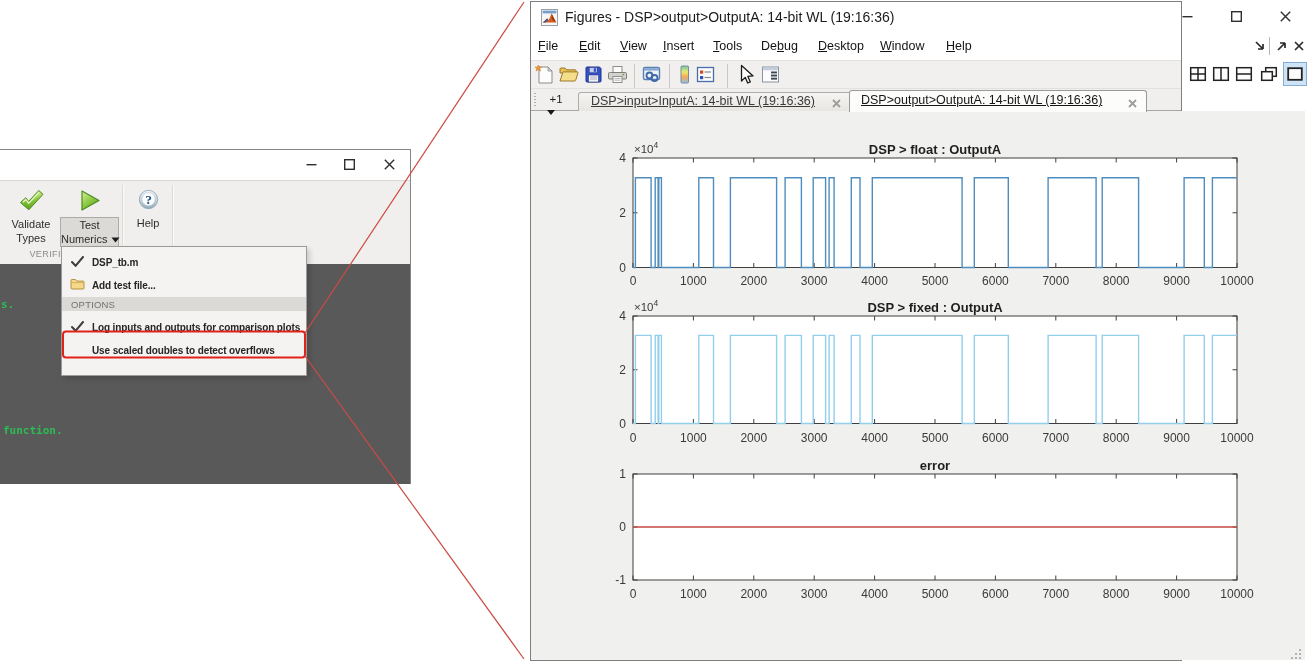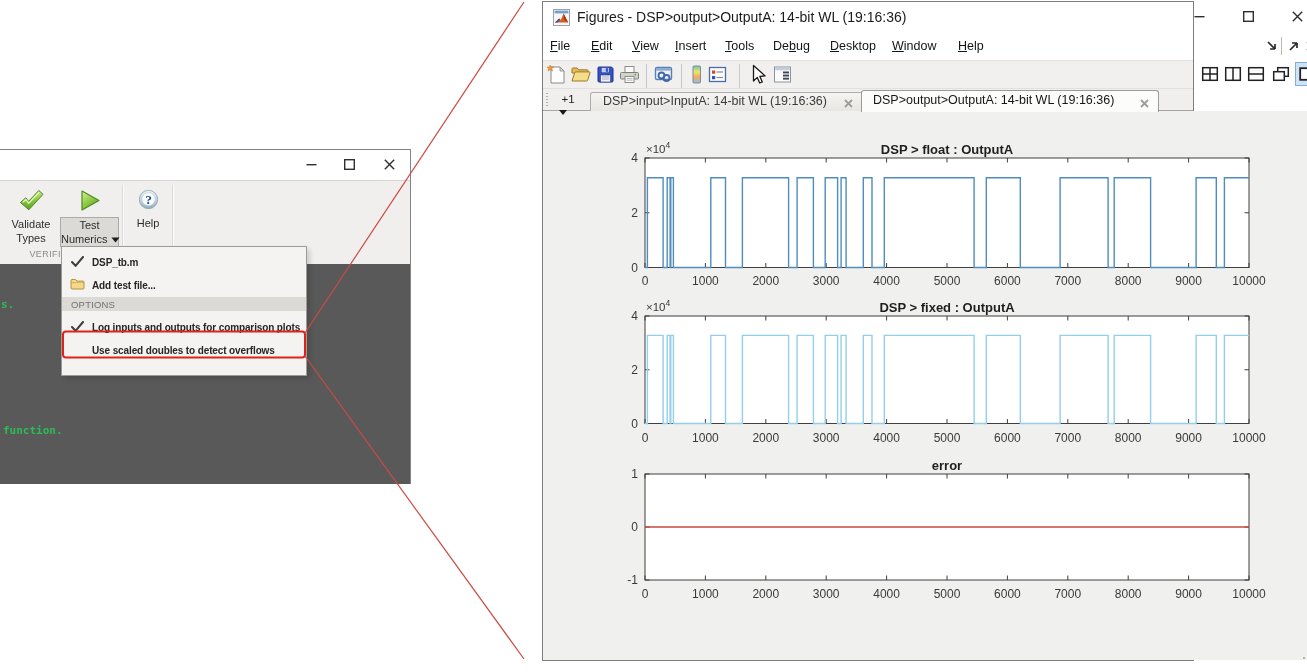--- a/index.html
+++ b/index.html
@@ -27,21 +27,21 @@
   #dropdown{position:absolute;left:61px;top:246px;width:246px;height:130px;background:#f4f3f1;
     border:1px solid #9c9b98;box-sizing:border-box;box-shadow:3px 3px 5px rgba(0,0,0,0.15);z-index:5;}
   .menu-header{display:flex;align-items:center;background:#dbdad6;color:#72726f;font-size:9.5px;
     padding-left:9px;letter-spacing:0.2px;}
   .menu-item{display:flex;align-items:center;font-size:10px;font-weight:bold;color:#262626;letter-spacing:-0.12px;}
   .menu-check{position:absolute;left:9px;}
   .menu-icon{position:absolute;left:8px;}
   .menu-label{position:absolute;left:30px;white-space:nowrap;}
   .menu-row{position:relative;}
   
-  #right-window{position:absolute;left:542px;top:1px;width:652px;height:660px;background:#eab308;
+  #right-window{position:absolute;left:530px;top:1px;width:652px;height:660px;background:#eab308;
     border:1px solid #7e7e7e;box-sizing:border-box;}
   #rw-titlebar{position:relative;height:31px;background:#ffffff;}
   #rw-icon{position:absolute;left:10px;top:7px;}
   #rw-title{position:absolute;left:34px;top:0;line-height:30px;font-size:14px;color:#1b1b1b;white-space:nowrap;}
   #rw-menubar{position:relative;height:27px;background:#ffffff;}
   .mb-item{position:absolute;top:0;line-height:27px;font-size:12.5px;color:#131313;}
   .mb-item u{text-underline-offset:1px;}
   .mb-right-icon{position:absolute;top:6px;width:14px;height:14px;}
   #mb-sep{position:absolute;left:738px;top:4px;width:1px;height:18px;background:#b9b8b6;}
   #rw-toolbar{position:relative;height:27px;background:#f1f0ee;border-top:1px solid #e2e1df;border-bottom:1px solid #e2e1df;}
@@ -50,21 +50,21 @@
   .tile-icon{position:absolute;top:4px;width:18px;height:18px;}
   #tile-single-box{position:absolute;left:752px;top:1px;width:24px;height:24px;background:#cfe3f6;border:1px solid #84aed6;box-sizing:border-box;}
   #rw-tabbar{position:relative;height:22px;background:#f0efed;}
   #tabbar-underline{position:absolute;left:0;right:0;top:21px;height:1px;background:#a6a6a4;}
   #tab-grip{position:absolute;left:3px;top:4px;width:3px;height:14px;
     background-image:repeating-linear-gradient(#b0b0ae 0 1px,transparent 1px 3px);width:2px;}
   #tab-plus{position:absolute;left:10px;top:0;width:30px;text-align:center;font-size:11.5px;color:#1e1e1e;line-height:20px;}
   #tab-plus-caret{position:absolute;left:16px;top:21px;width:0;height:0;z-index:6;
     border-left:4.5px solid transparent;border-right:4.5px solid transparent;border-top:5.5px solid #1a1a1a;}
   .fig-tab{position:absolute;box-sizing:border-box;border:1px solid #aeada9;border-bottom:none;
-    border-radius:3px 3px 0 0;font-size:12.5px;white-space:nowrap;overflow:hidden;}
+    border-radius:3px 3px 0 0;font-size:12.5px;white-space:nowrap;overflow:hidden;text-decoration:underline;}
   #tab-1{left:47px;top:3px;width:275px;height:19px;background:linear-gradient(#f5f4f2,#e7e6e3);
     color:#3a3a3a;line-height:17px;padding-left:12px;}
   #tab-2{left:318px;top:1px;width:298px;height:22px;background:#fcfcfb;border-color:#9b9a97;
     color:#161616;line-height:19px;padding-left:11px;z-index:2;}
   .tab-close{position:absolute;top:4px;width:11px;height:11px;}
   #rw-figure{position:absolute;left:0px;top:109px;width:774px;height:549px;background:#f0f0ee;}
 </style>
 </head>
 <body>
 

